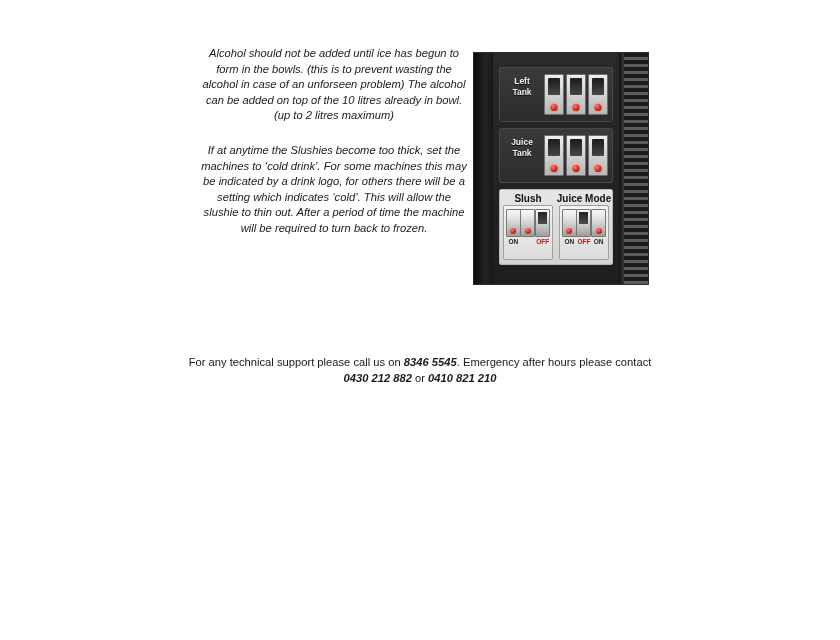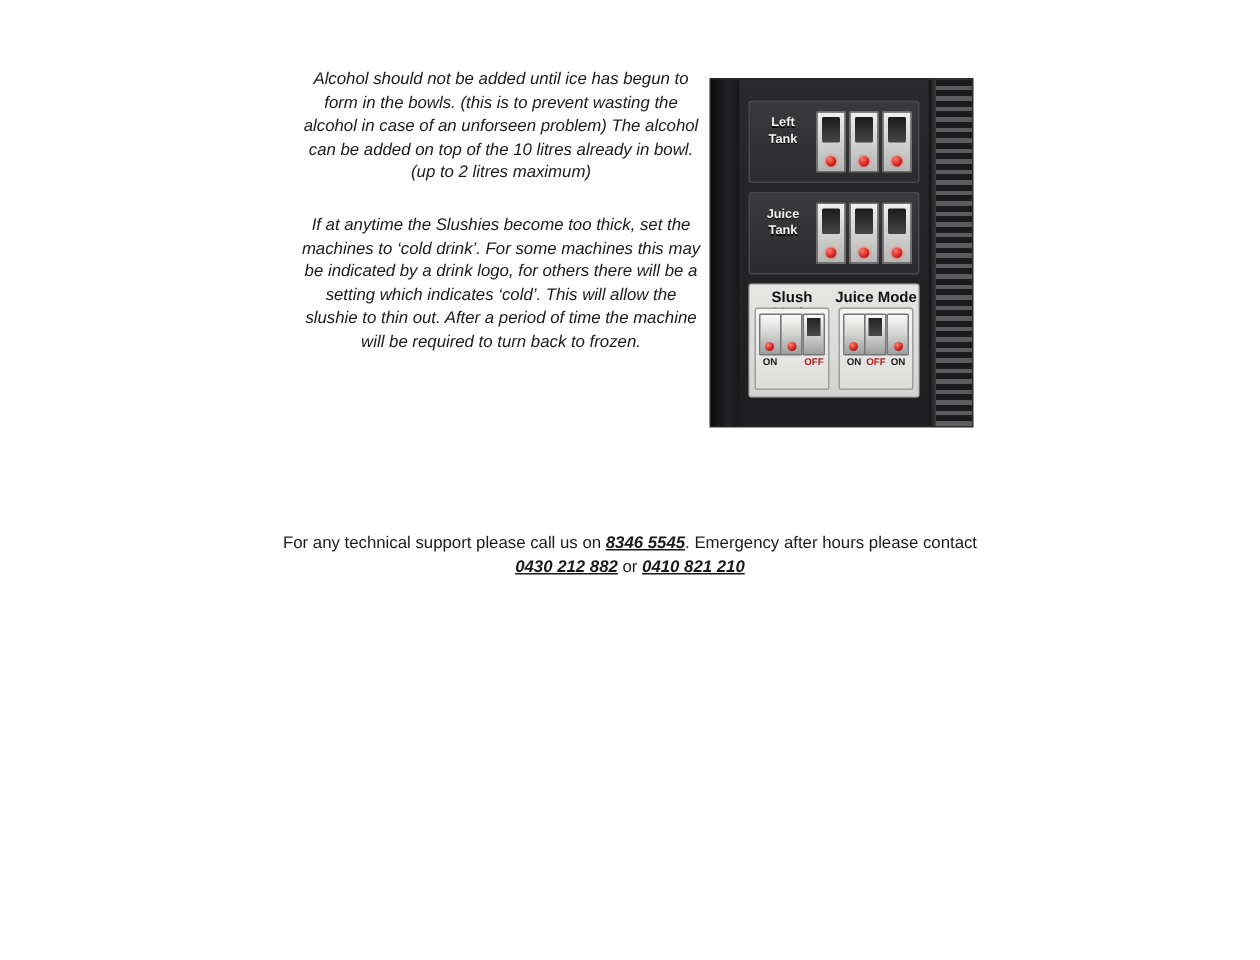--- a/index.html
+++ b/index.html
@@ -220,21 +220,20 @@
     top: 354px;
     width: 480px;
     text-align: center;
     font-size: 11.2px;
     line-height: 16px;
     color: #1a1a1a;
   }
   .footer b {
     font-weight: bold;
     font-style: italic;
-    text-decoration: underline;
   }
 </style>
 </head>
 <body>
 
 <div class="page">
 
   <div class="text-col">
     <p class="para gap-big">Alcohol should not be added until ice has begun to form in the bowls. (this is to prevent wasting the alcohol in case of an unforseen problem) The alcohol can be added on top of the 10 litres already in bowl. (up to 2 litres maximum)</p>
     <p class="para gap-big">If at anytime the Slushies become too thick, set the machines to ‘cold drink’. For some machines this may be indicated by a drink logo, for others there will be a setting which indicates ‘cold’. This will allow the slushie to thin out. After a period of time the machine will be required to turn back to frozen.</p>

